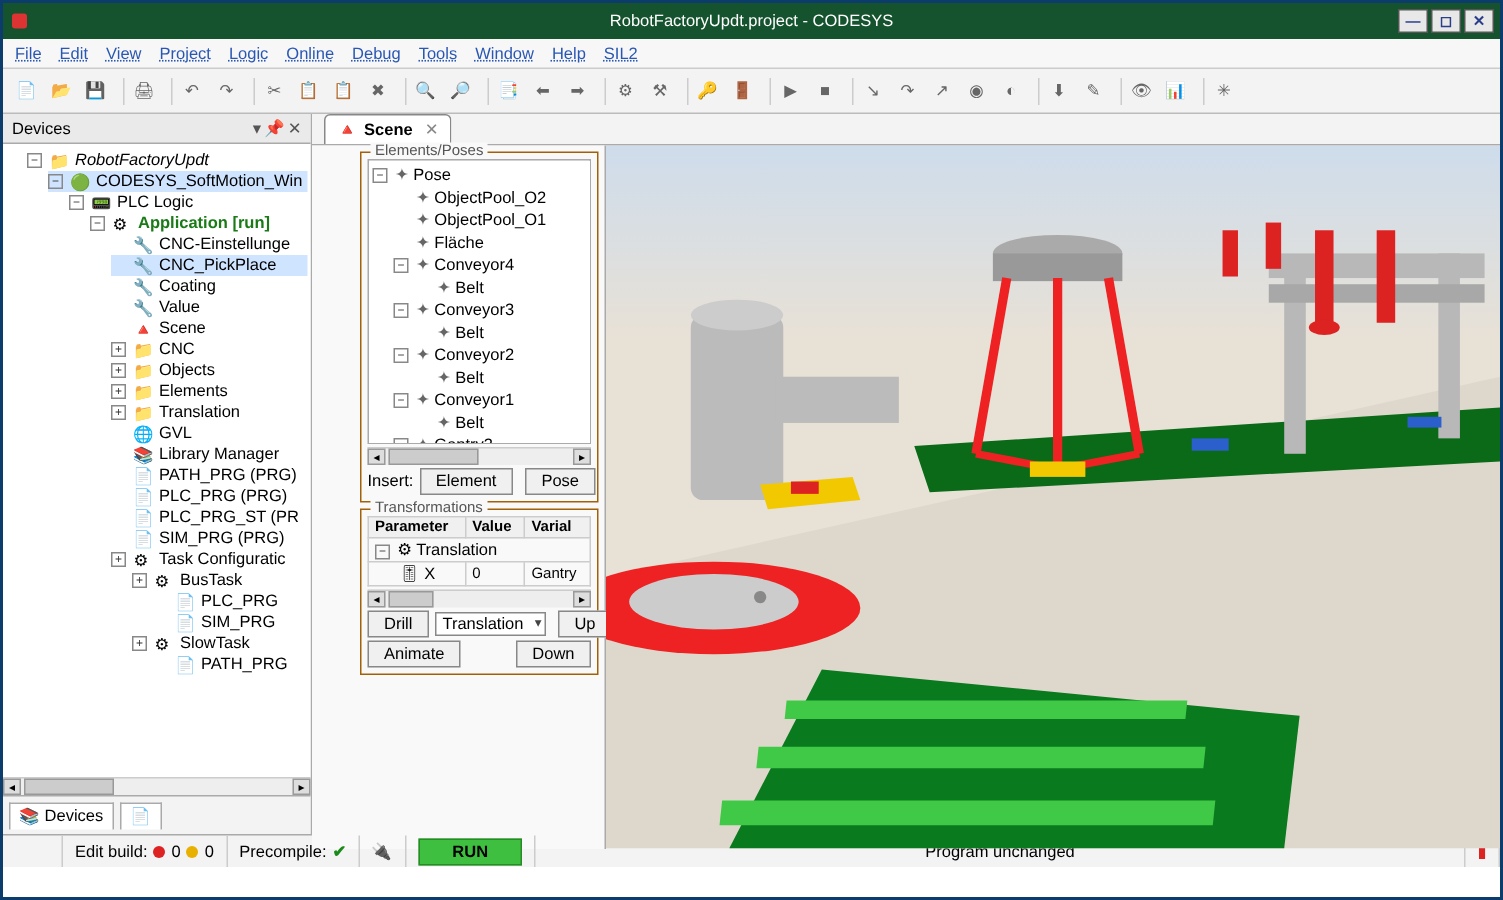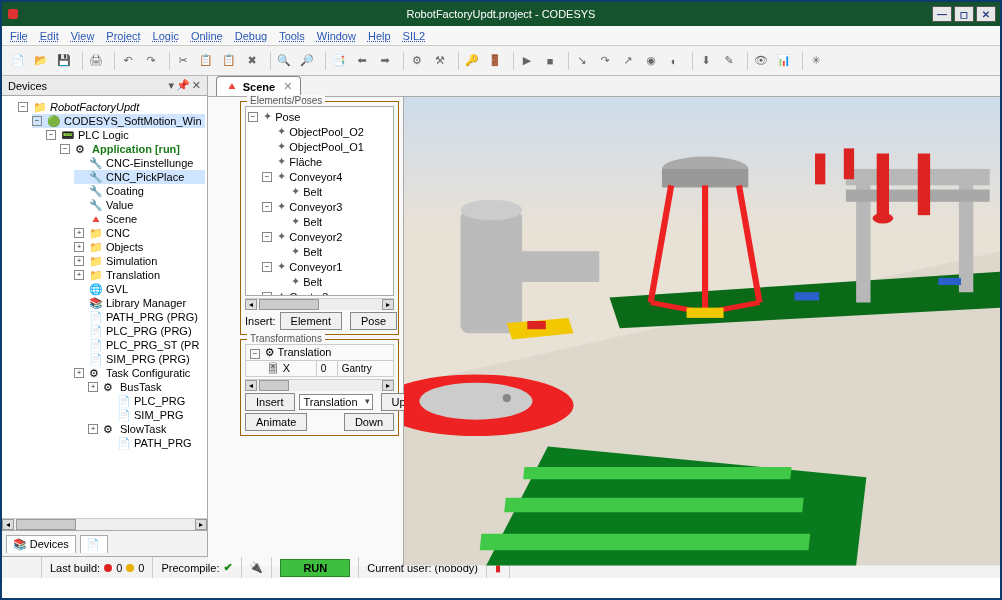--- a/index.html
+++ b/index.html
@@ -200,21 +200,21 @@
                     <span class="treelabel">CNC</span>
                   </li>
                   <li style="padding-left: 0px;">
                     <span class="exp">+</span>
                     <span class="ticon">📁</span>
                     <span class="treelabel">Objects</span>
                   </li>
                   <li style="padding-left: 0px;">
                     <span class="exp">+</span>
                     <span class="ticon">📁</span>
-                    <span class="treelabel">Simulation</span>
+                    <span class="treelabel">Elements</span>
                   </li>
                   <li style="padding-left: 0px;">
                     <span class="exp">+</span>
                     <span class="ticon">📁</span>
                     <span class="treelabel">Translation</span>
                   </li>
                   <li style="padding-left: 0px;">
                     <span class="exp blank"></span>
                     <span class="ticon">🌐</span>
                     <span class="treelabel">GVL</span>
@@ -389,38 +389,43 @@
             <div class="btn">Element</div>
             <div style="flex:1"></div>
             <div class="btn">Pose</div>
           </div>
         </div>
 
         <div class="fieldset">
           <div class="legend">Transformations</div>
           <table class="tgrid">
             <tbody>
+                <tr>
+              <th>Parameter</th>
+              <th>Value</th>
+              <th>Varial</th>
+            </tr>
             <tr>
               <td colspan="3"><span class="exp">−</span> <span>⚙</span> <span>Translation</span></td>
             </tr>
             <tr>
               <td style="padding-left:20px"><span>🎚</span> <span>X</span></td>
               <td>0</td>
               <td>Gantry</td>
             </tr>
           </tbody>
             </table>
           <div class="scrollh" style="margin-top:2px">
             <div class="arr">◂</div>
               <div class="thumb" style="width:30px"></div>
               <div style="flex:1"></div>
               <div class="arr">▸</div>
           </div>
           <div class="btnrow">
-            <div class="btn">Insert</div>
+            <div class="btn">Drill</div>
             <div class="select">Translation</div>
             <div style="flex:1"></div>
             <div class="btn">Up</div>
           </div>
           <div class="btnrow">
             <div class="btn">Animate</div>
             <div style="flex:1"></div>
             <div class="btn">Down</div>
           </div>
         </div>
@@ -480,33 +485,33 @@
           <rect x="520" y="176" width="22" height="7" fill="#2a5fcc"></rect>
         </svg>
       </div>
     </div>
   </div>
 </div>
 
 <div class="statusbar">
   <div class="scell" style="width:40px"></div>
   <div class="scell">
-    <span>Last build:</span>
+    <span>Edit build:</span>
     <span class="dot" style="background:#d22"></span>
       <span>0</span>
     <span class="dot" style="background:#e8b000"></span>
       <span>0</span>
   </div>
   <div class="scell">
     <span>Precompile:</span>
     <span style="color:#1a8a18;font-weight:bold">✔</span>
   </div>
   <div class="scell">
       <span>🔌</span>
     </div>
   <div class="scell">
       <span class="runpill">RUN</span>
     </div>
-  <div class="scell">Current user: (nobody)</div>
+  <div class="scell" style="flex:1;justify-content:center">Program unchanged</div>
   <div class="scell">
       <span style="color:#d22">▮</span>
     </div>
 </div>
 
 </body></html>

